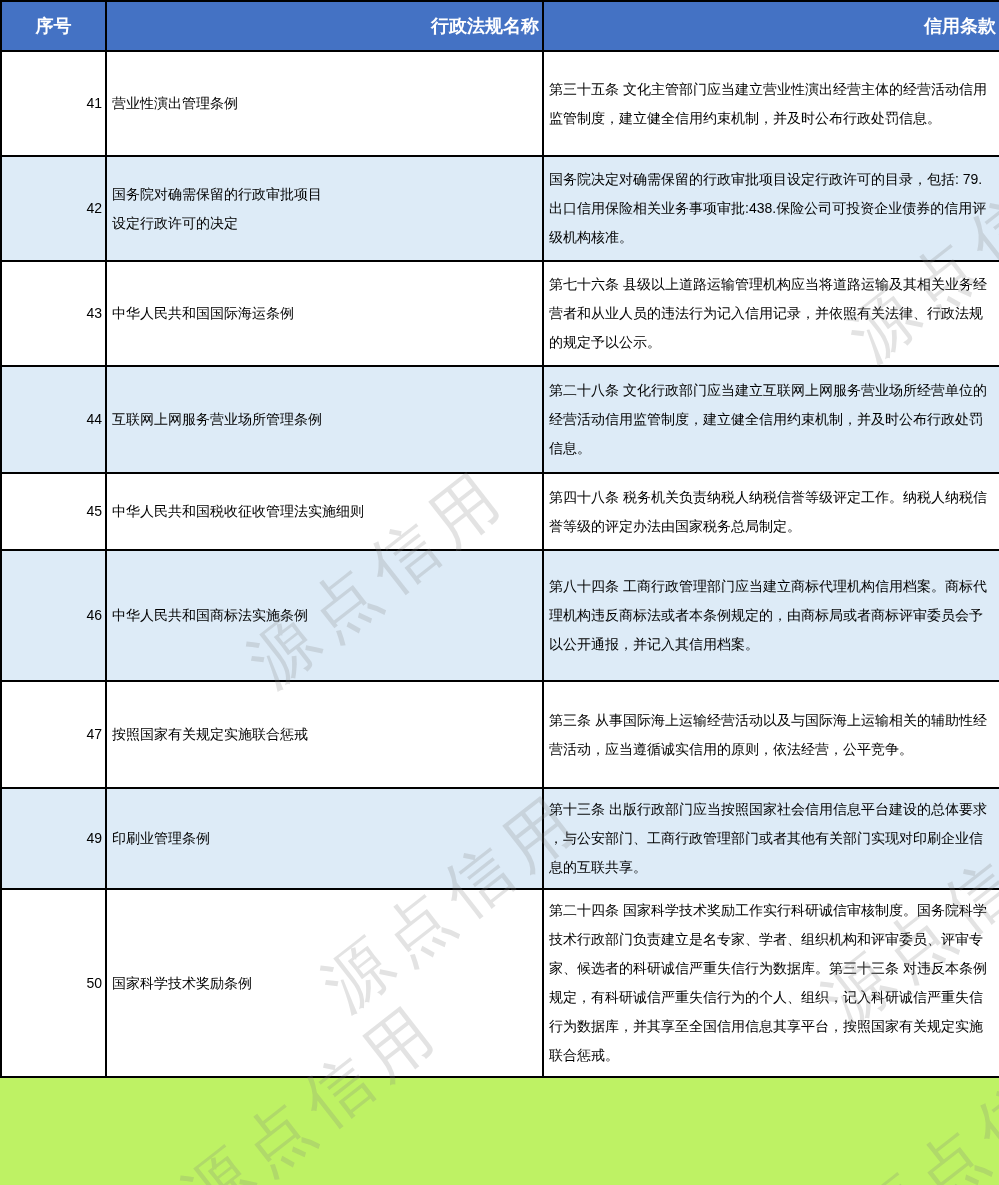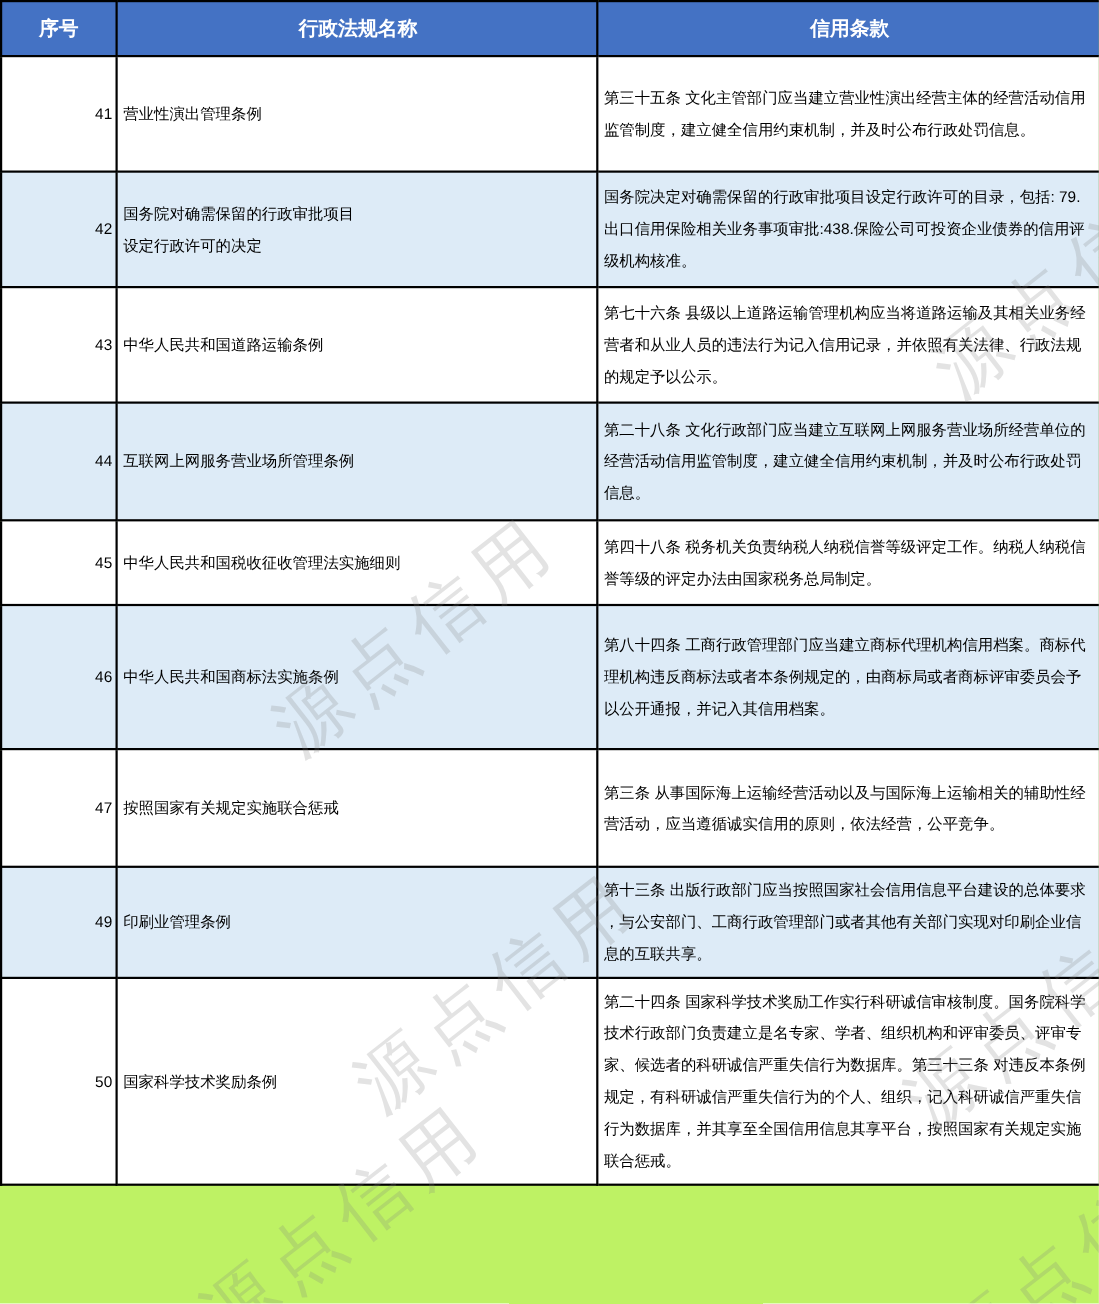--- a/index.html
+++ b/index.html
@@ -36,21 +36,21 @@
     vertical-align:middle;
     font-size:14px;
     line-height:29px;
     padding:6px 3px 6px 5px;
   }
   table.reg thead tr{height:50px;}
   table.reg th{
     background:var(--header-bg);
     color:var(--header-text);
     font-weight:bold;
-    text-align:center;
+    text-align:right;
     font-size:18px;
     line-height:20px;
   }
   table.reg th.h-num{text-align:center;padding:0;}
   table.reg tbody tr{background:var(--row-bg);}
   table.reg tbody tr:nth-child(even){background:var(--row-alt-bg);}
   table.reg tbody tr:nth-child(1){height:105px;}
   table.reg tbody tr:nth-child(2){height:105px;}
   table.reg tbody tr:nth-child(3){height:105px;}
   table.reg tbody tr:nth-child(4){height:107px;}
@@ -112,21 +112,21 @@
 
     <tr>
       <td class="num">42</td>
       <td class="name">国务院对确需保留的行政审批项目
 设定行政许可的决定</td>
       <td class="clause">国务院决定对确需保留的行政审批项目设定行政许可的目录，包括: 79.出口信用保险相关业务事项审批:438.保险公司可投资企业债券的信用评级机构核准。</td>
     </tr>
 
     <tr>
       <td class="num">43</td>
-      <td class="name">中华人民共和国道路运输条例</td>
+      <td class="name">中华人民共和国国际海运条例</td>
       <td class="clause">第七十六条 县级以上道路运输管理机构应当将道路运输及其相关业务经营者和从业人员的违法行为记入信用记录，并依照有关法律、行政法规的规定予以公示。</td>
     </tr>
 
     <tr>
       <td class="num">44</td>
       <td class="name">互联网上网服务营业场所管理条例</td>
       <td class="clause">第二十八条 文化行政部门应当建立互联网上网服务营业场所经营单位的经营活动信用监管制度，建立健全信用约束机制，并及时公布行政处罚信息。</td>
     </tr>
 
     <tr>

